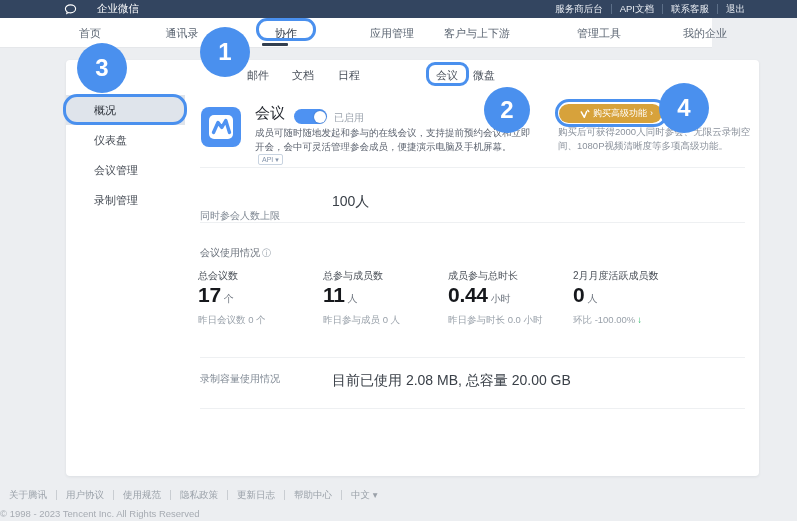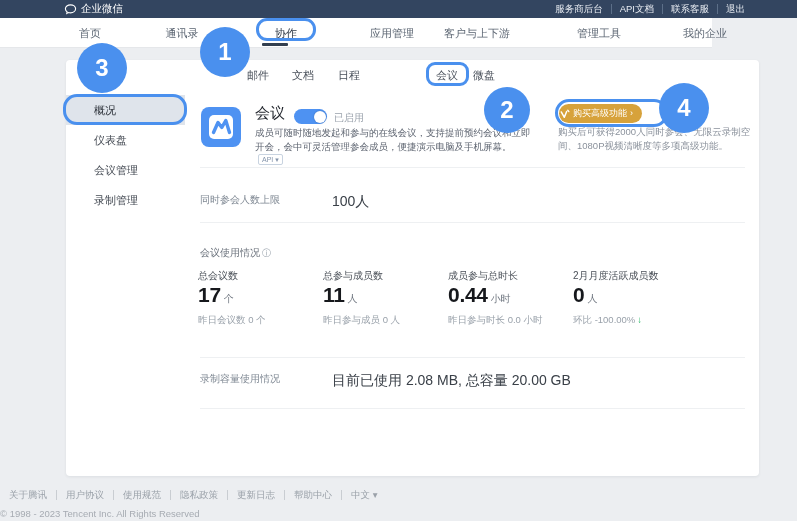--- a/index.html
+++ b/index.html
@@ -2,21 +2,21 @@
 <html><head>
 <meta charset="utf-8">
 <style>
   * { margin:0; padding:0; box-sizing:border-box; }
   html,body { width:797px; height:521px; overflow:hidden; }
   body { font-family:"Liberation Sans","DejaVu Sans",sans-serif; background:#eceef1; }
   #app { position:relative; width:797px; height:521px; }
 
   
   .topbar { position:absolute; left:0; top:0; width:797px; height:18px; background:#334560; display:flex; align-items:center; }
-  .logo { position:absolute; left:64px; top:0; height:18px; display:flex; align-items:center; gap:4px; color:#fff; font-size:10.5px; }
+  .logo { position:absolute; left:64px; top:0; height:18px; display:flex; align-items:center; gap:20px; color:#fff; font-size:10.5px; }
   .logo svg { display:block; }
   .topbar-links { position:absolute; right:44px; top:0; height:18px; display:flex; align-items:center; }
   .topbar-links .tlink { color:#e8ecf2; font-size:9.5px; padding:0 8px; border-right:1px solid #5c6f88; line-height:10px; cursor:pointer; }
   .topbar-links .tlink:last-child { border-right:none; }
 
   
   .navbar { position:absolute; left:0; top:18px; width:712px; height:30px; background:#fff; border-bottom:1px solid #e5e7ea; }
   .nav-item { position:absolute; top:0; height:30px; line-height:30px; font-size:11px; color:#5c6673; transform:translateX(-50%); cursor:pointer; white-space:nowrap; }
   .nav-item.active { color:#2e3846; }
   .nav-underline { position:absolute; left:262px; top:43px; width:26px; height:3px; background:#333f4f; border-radius:1px; }
@@ -33,21 +33,21 @@
 
   
   .app-icon { position:absolute; left:201px; top:107px; width:40px; height:40px; }
   .m-title { position:absolute; left:255px; top:104px; font-size:15px; color:#23272e; font-weight:500; }
   .toggle { position:absolute; left:294px; top:109px; width:33px; height:15px; background:#4e92f2; border-radius:8px; cursor:pointer; }
   .toggle .knob { position:absolute; right:1.5px; top:1.5px; width:12px; height:12px; background:#fff; border-radius:50%; box-shadow:0 0 2px rgba(0,0,0,.25); }
   .m-status { position:absolute; left:334px; top:111px; font-size:10px; color:#9aa2ac; }
   .m-desc { position:absolute; left:255px; top:126px; width:282px; font-size:9.5px; line-height:13.5px; color:#5d6470; }
   .api-chip { display:inline-block; margin-left:3px; padding:0 3px; border:1px solid #c8d3e0; border-radius:2px; font-size:7px; line-height:9px; color:#8494ab; vertical-align:1px; cursor:pointer; }
 
-  .buy-btn { position:absolute; left:559px; top:104px; height:19px; padding:0 9px 0 1px; background:#d7a23b; border-radius:10px; display:flex; align-items:center; gap:3px; color:#fff; cursor:pointer; }
+  .buy-btn { position:absolute; left:559px; top:104px; height:19px; padding:0 9px 0 21px; background:#d7a23b; border-radius:10px; display:flex; align-items:center; gap:3px; color:#fff; cursor:pointer; }
   .buy-btn .blabel { font-size:9px; }
   .buy-btn .bchev { font-size:9px; line-height:1; }
   .buy-note { position:absolute; left:558px; top:125px; width:200px; font-size:9.5px; line-height:13.5px; color:#8b929c; }
 
   .divider { position:absolute; left:200px; width:545px; height:1px; background:#eef0f2; }
 
   .row-label { position:absolute; left:200px; font-size:10px; color:#7f8893; }
   .row-value { position:absolute; left:332px; font-size:14px; color:#3a4048; }
 
   .usage-title { position:absolute; left:200px; top:246px; font-size:10px; color:#6b727c; }
@@ -138,21 +138,21 @@
           <path d="M9.3 1.5 L10.6 3.2" stroke="#ffffff" stroke-width="1.6" stroke-linecap="round"></path>
         </svg>
     </span>
     <span class="blabel">购买高级功能</span>
     <span class="bchev">›</span>
   </div>
   <div class="buy-note">购买后可获得2000人同时参会、无限云录制空间、1080P视频清晰度等多项高级功能。</div>
 
   <div class="divider" style="top:167px"></div>
 
-  <div class="row-label" style="top:193px">同时参会人数上限</div>
+  <div class="row-label" style="top:209px">同时参会人数上限</div>
   <div class="row-value" style="top:193px">100人</div>
 
   <div class="divider" style="top:222px"></div>
 
   <div class="usage-title"><span>会议使用情况</span><span class="info">ⓘ</span></div>
 
   <div class="stat" style="left:198px">
     <div class="stat-label">总会议数</div>
     <div class="stat-num"><span>17</span><span class="unit">个</span></div>
     <div class="stat-sub">昨日会议数 0 个</div>

